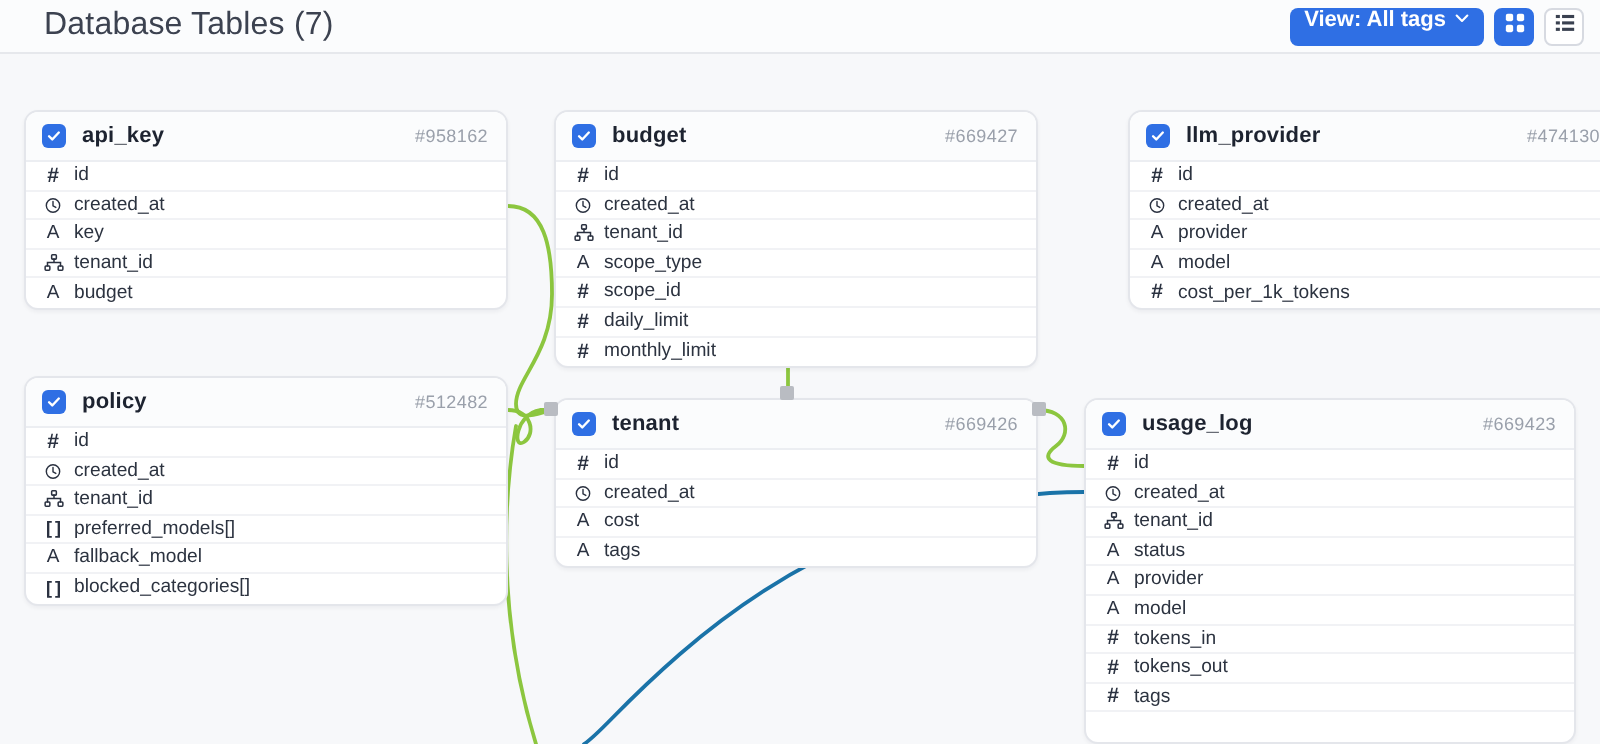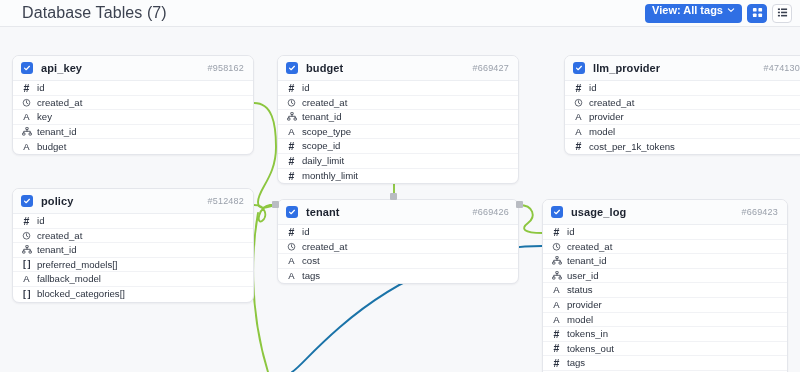--- a/index.html
+++ b/index.html
@@ -451,31 +451,20 @@
                 <rect x="5.3" y="0.6" width="3.4" height="3.1" rx="0.6" fill="none" stroke="#2a3140" stroke-width="1.1"></rect>
                 <rect x="0.6" y="8.6" width="3.4" height="3.1" rx="0.6" fill="none" stroke="#2a3140" stroke-width="1.1"></rect>
                 <rect x="10" y="8.6" width="3.4" height="3.1" rx="0.6" fill="none" stroke="#2a3140" stroke-width="1.1"></rect>
                 <path d="M7 3.7 V6.2 M2.3 8.6 V6.2 H11.7 V8.6" fill="none" stroke="#2a3140" stroke-width="1.1" stroke-linecap="round"></path>
               </svg>
             </span>
             <span class="fname">tenant_id</span>
           </div>
           <div class="field-row">
             <span class="ftype">
-              <svg width="10" height="9" viewBox="0 0 14 13">
-                <rect x="5.3" y="0.6" width="3.4" height="3.1" rx="0.6" fill="none" stroke="#2a3140" stroke-width="1.1"></rect>
-                <rect x="0.6" y="8.6" width="3.4" height="3.1" rx="0.6" fill="none" stroke="#2a3140" stroke-width="1.1"></rect>
-                <rect x="10" y="8.6" width="3.4" height="3.1" rx="0.6" fill="none" stroke="#2a3140" stroke-width="1.1"></rect>
-                <path d="M7 3.7 V6.2 M2.3 8.6 V6.2 H11.7 V8.6" fill="none" stroke="#2a3140" stroke-width="1.1" stroke-linecap="round"></path>
-              </svg>
-            </span>
-            <span class="fname">user_id</span>
-          </div>
-          <div class="field-row">
-            <span class="ftype">
               <span class="ftype-a">A</span>
             </span>
             <span class="fname">status</span>
           </div>
           <div class="field-row">
             <span class="ftype">
               <span class="ftype-a">A</span>
             </span>
             <span class="fname">provider</span>
           </div>

